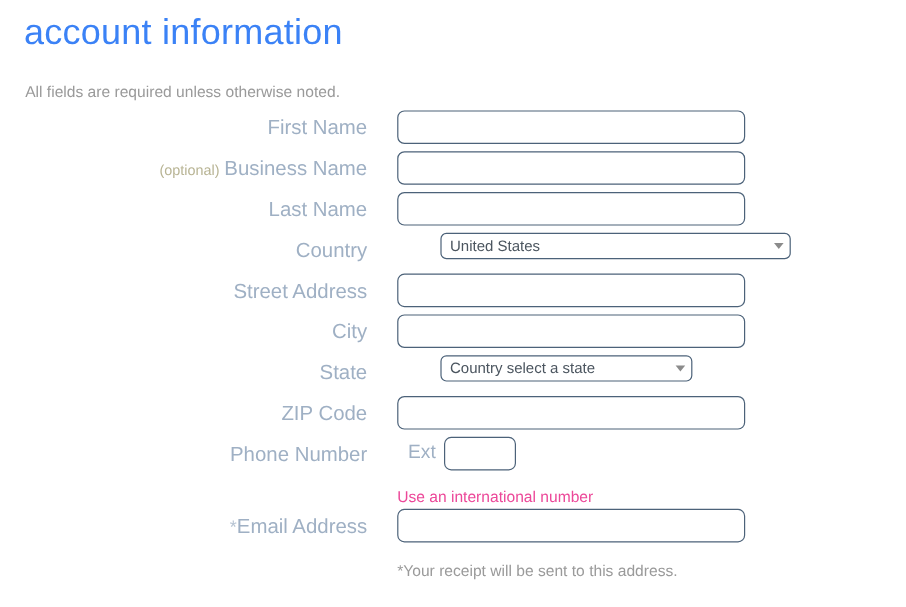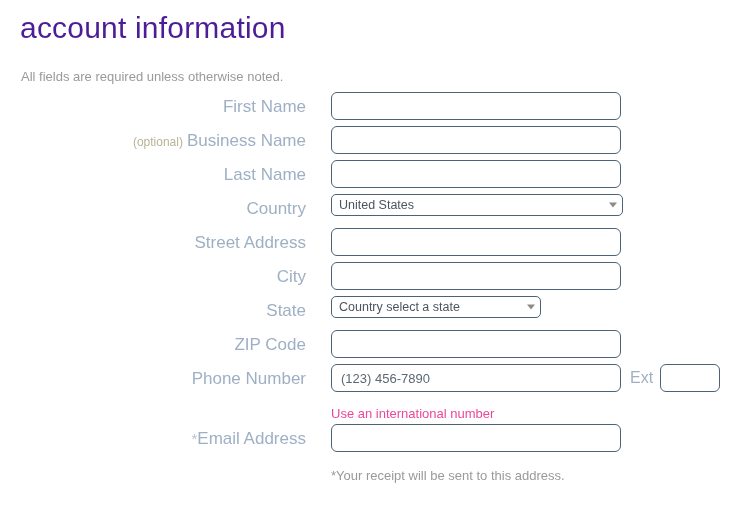--- a/index.html
+++ b/index.html
@@ -24,21 +24,21 @@
     padding: 0;
   }
 
   
   .page-title {
     position: absolute;
     left: 20px;
     top: 8px;
     font-size: 30px;
     font-weight: 300;
-    color: #4c1d95;
+    color: #3b82f6;
     letter-spacing: 0.2px;
     line-height: 40px;
     white-space: nowrap;
   }
 
   .page-subtitle {
     position: absolute;
     left: 21px;
     top: 69px;
     font-size: 13px;
@@ -135,20 +135,21 @@
     background: #ffffff;
     font-family: "Liberation Sans", sans-serif;
     font-size: 12.5px;
     color: #4b555f;
     padding: 0 22px 0 7px;
     line-height: 20px;
     white-space: nowrap;
     overflow: hidden;
     display: flex;
     align-items: center;
+    margin-left: 36px;
   }
   .sel.country { width: 292px; }
   .sel.state   { width: 210px; }
 
   .sel-arrow {
     position: absolute;
     right: 6px;
     top: 50%;
     transform: translateY(-50%);
     width: 0;
@@ -266,21 +267,20 @@
       <div class="field-cell">
         <input class="txt" type="text" value="" style="">
       </div>
     </div>
 
     <div class="form-row">
       <div class="label-cell">
         <span>Phone Number</span>
       </div>
       <div class="field-cell">
-        <input class="txt" type="text" placeholder="(123) 456-7890" style="">
         <span class="ext-label">Ext</span>
         <input class="txt ext" type="text" value="" style="">
       </div>
     </div>
 
     <div class="form-row" style="height:34px; margin-top:26px;">
       <div class="label-cell">
         <span class="req-star">*</span><span>Email Address</span>
       </div>
       <div class="field-cell">

